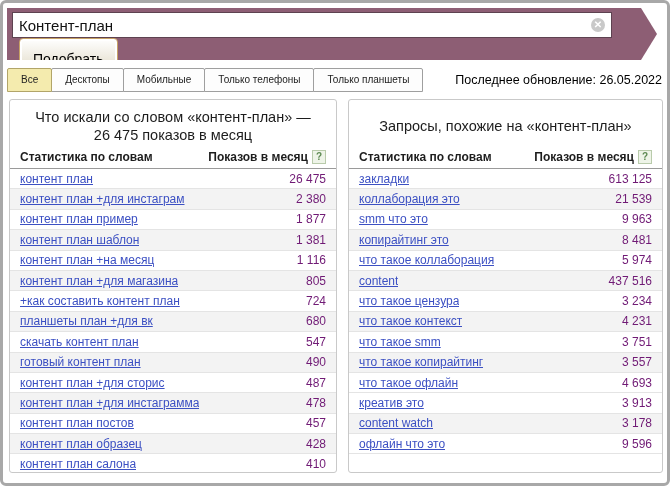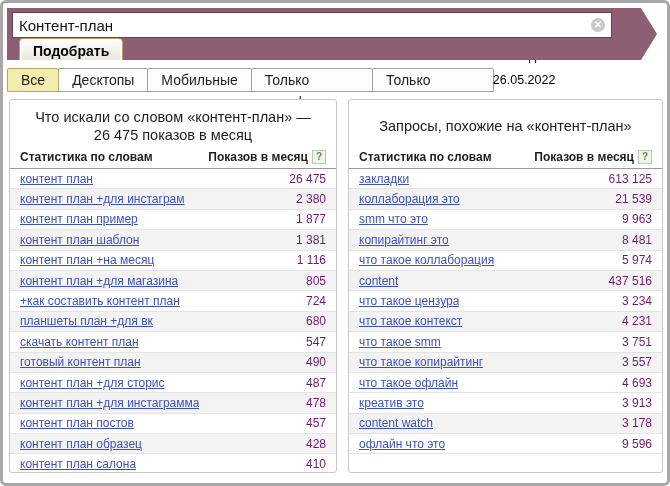--- a/index.html
+++ b/index.html
@@ -20,38 +20,37 @@
     box-sizing:border-box;width:100%;height:26px;border:1px solid #5d4250;
     font-size:15px;font-family:inherit;padding:2px 26px 2px 6px;color:#111;
   }
   .clear-btn{
     position:absolute;right:7px;top:6px;width:14px;height:14px;border-radius:50%;
     background:#c9c9c9;color:#fff;font-size:10px;line-height:14px;text-align:center;
     cursor:pointer;font-weight:bold;
   }
   .submit-btn{
     display:inline-block;vertical-align:top;margin-left:7px;height:27px;line-height:25px;
-    padding:0 13px;font-size:14px;font-family:inherit;color:#000;
+    padding:8px 13px;font-size:14px;font-family:inherit;color:#000;
     background:linear-gradient(#ffffff,#e8e3d4);
     border:1px solid #c7a265;border-radius:4px;box-shadow:inset 0 0 0 2px #fff;
     cursor:pointer;
-    font-weight:bold;
   }
   .radio-row{display:flex;align-items:center;height:19px;margin-top:2px;color:#fff;font-size:13px;font-weight:bold;}
   .radio{display:flex;align-items:center;margin-right:32px;cursor:pointer;}
   .radio:first-child{margin-left:3px;}
   .radio-dot{width:13px;height:13px;border-radius:50%;background:#fff;margin-right:6px;flex:0 0 auto;}
   .radio.selected .radio-dot{
     background:radial-gradient(circle,#2d6fdb 0 3px,#ffffff 3.5px 4.5px,#2d6fdb 5px 6.5px);
   }
   .regions-link{margin-left:auto;margin-right:106px;border-bottom:1px dotted rgba(255,255,255,.85);cursor:pointer;}
   
   .tabs-row{display:flex;align-items:flex-end;margin-top:8px;height:24px;}
   .tab{
-    box-sizing:border-box;height:24px;line-height:22px;padding:0 13px;font-size:14px;color:#222;
+    box-sizing:border-box;height:24px;line-height:22px;padding:0 13px;font-size:10px;color:#222;
     background:#fdfdfd;border:1px solid #9f9f9f;margin-right:-1px;cursor:pointer;border-radius:2px 2px 0 0;
   }
   .tab.active{background:#f4ebae;border-color:#b2a569;position:relative;z-index:1;}
   .last-update{margin-left:auto;font-size:12.5px;color:#000;padding-right:1px;line-height:24px;}
   
   .panels{display:flex;gap:11px;margin-top:7px;justify-content:flex-end;}
   .panel{box-sizing:border-box;border:1px solid #c9c9c9;border-radius:3px;height:374px;overflow:hidden;background:#fff;}
   .panel.left{width:328px;}
   .panel.right{width:315px;}
   .panel-title{

